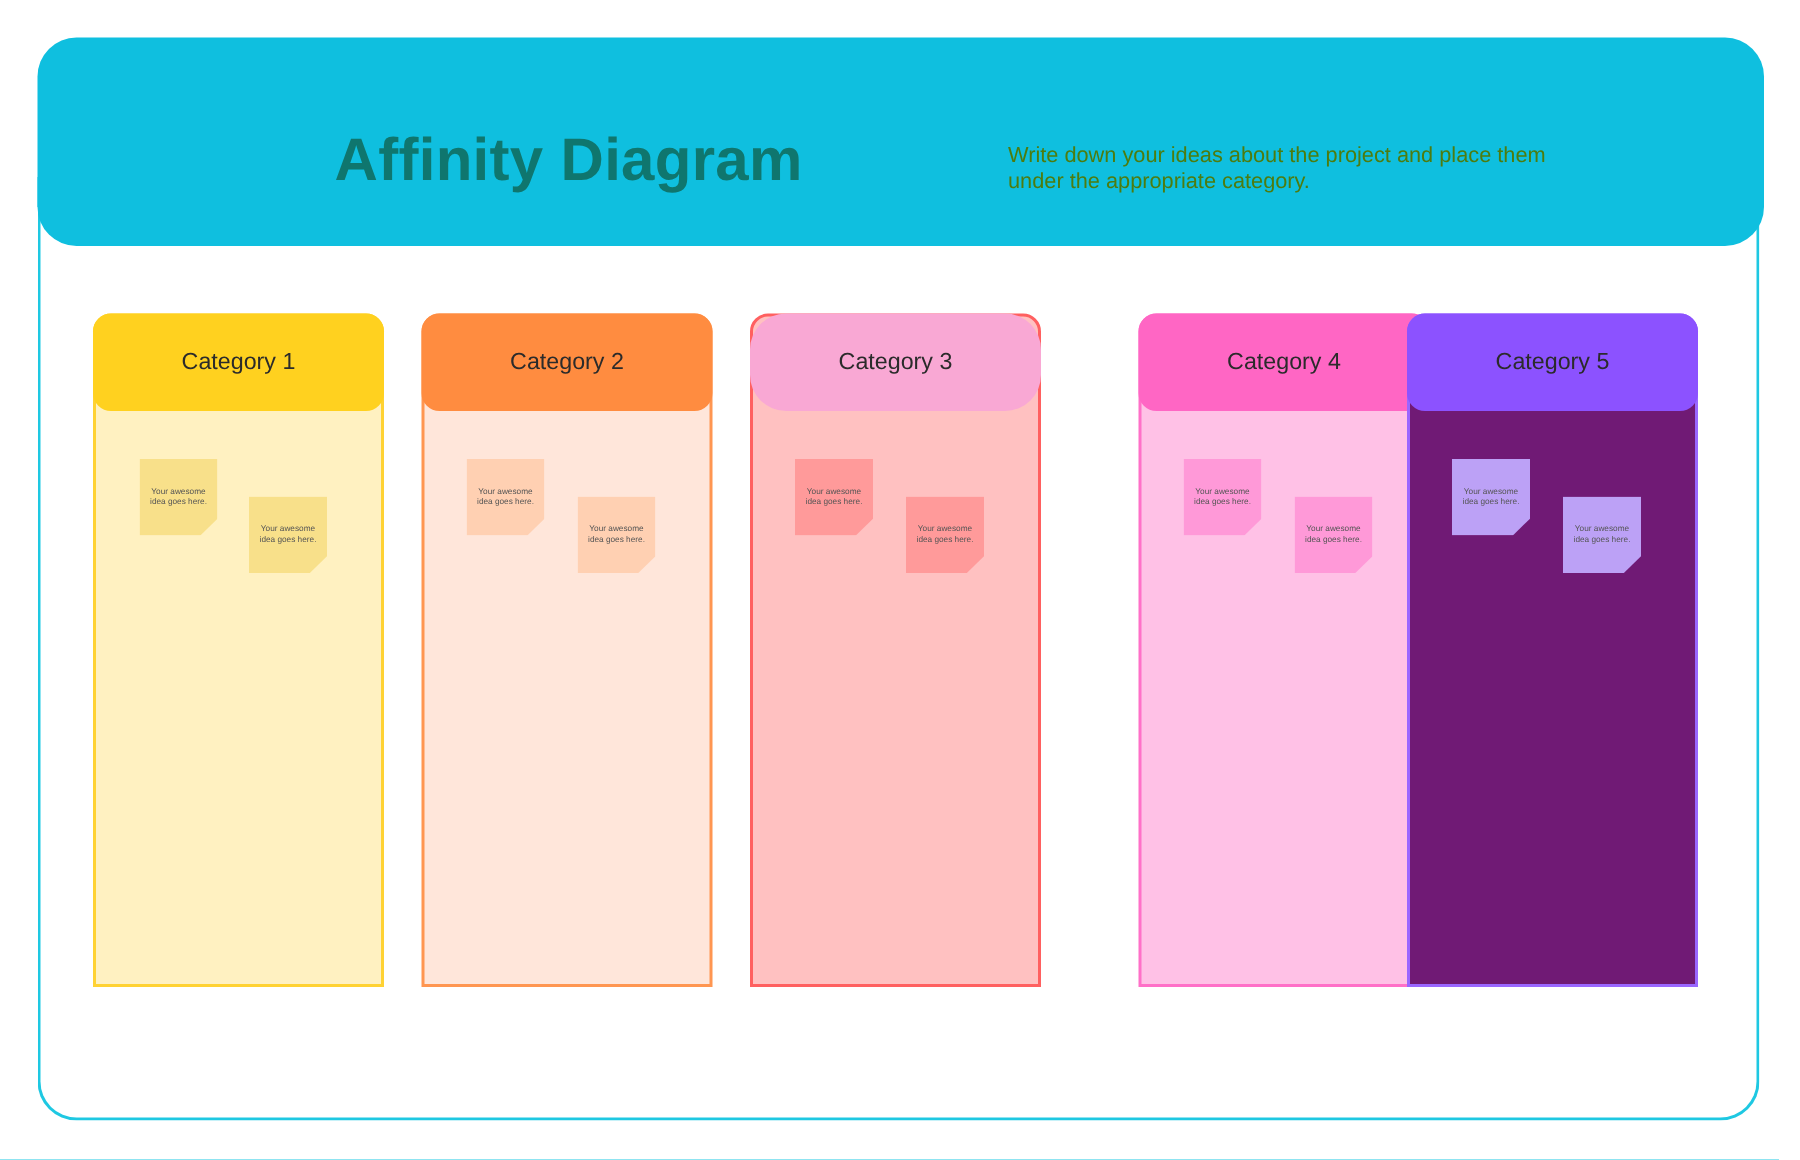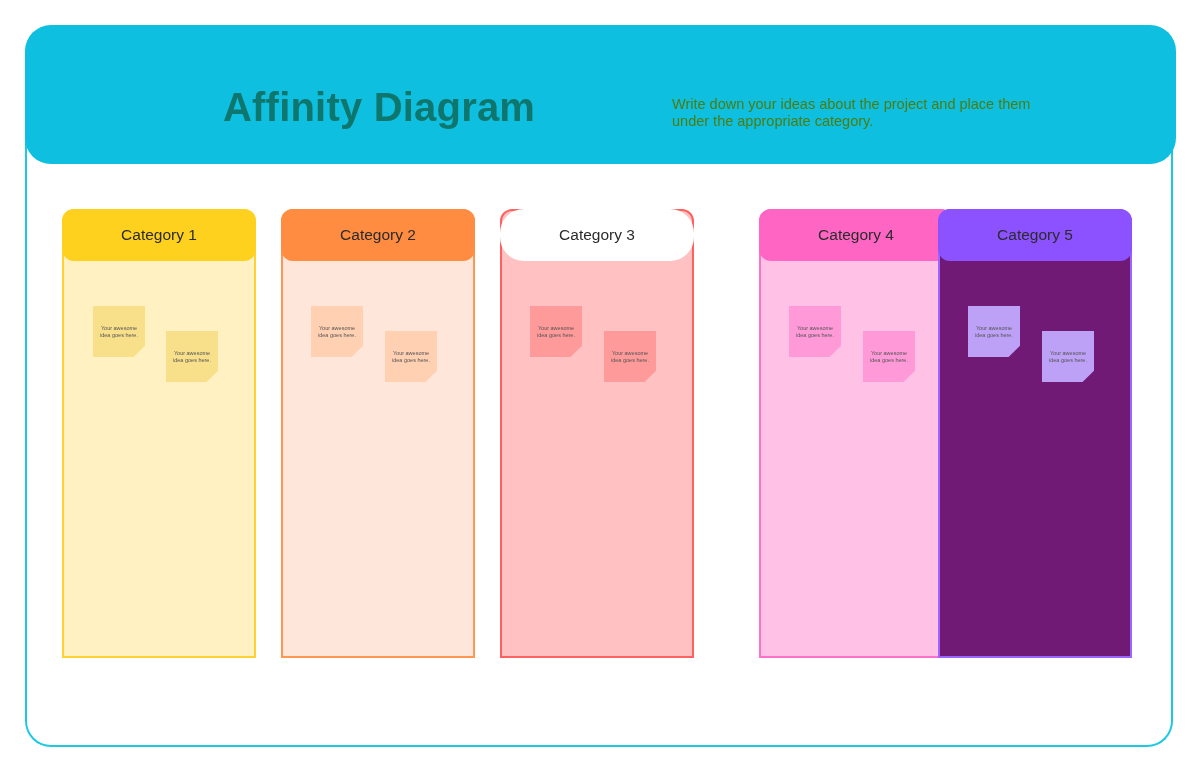--- a/index.html
+++ b/index.html
@@ -26,21 +26,21 @@
   }
   .subtitle {
     position: absolute; left: 656px; top: 80px; width: 360px; color: #4d7c0f;
     font-size: 14.5px; line-height: 17px; margin: 16px;
   }
   .column {
     position: absolute; top: 209px; width: 194px; height: 449px;
     box-sizing: border-box; border: 2px solid; border-radius: 12px 12px 0 0;
   }
   .col-head {
-    position: absolute; left: -2px; top: -2px; right: -2px; height: 52px;
+    position: absolute; left: -2px; top: -2px; right: -2px; height: 65px;
     border-radius: 12px; display: flex; align-items: center; justify-content: center;
     font-size: 15.5px; color: #2b2b2b;
   }
   .note {
     position: absolute; width: 52px; height: 51px; display: flex; align-items: center;
     justify-content: center; text-align: center; font-size: 5.5px; line-height: 7px;
     color: #555; clip-path: polygon(0 0, 100% 0, 100% 78%, 78% 100%, 0 100%);
   }
   .note span { display: block; width: 44px; }
 </style>
@@ -68,21 +68,21 @@
   <div class="col-head" style="background: rgb(255, 140, 64);">Category 2</div>
   <div class="note" style="left: 28px; top: 95px; background: rgb(255, 208, 178);">
       <span>Your awesome idea goes here.</span>
     </div>
   <div class="note" style="left: 102px; top: 120px; background: rgb(255, 208, 178);">
       <span>Your awesome idea goes here.</span>
     </div>
 </div>
 
 <div class="column" style="left: 500px; background: rgb(255, 193, 193); border-color: rgb(255, 96, 96);">
-  <div class="col-head" style="background: #ffffff; border-radius: 24px;">Category 3</div>
+  <div class="col-head" style="background: #f9a8d4; border-radius: 24px;">Category 3</div>
   <div class="note" style="left: 28px; top: 95px; background: rgb(255, 154, 154);">
       <span>Your awesome idea goes here.</span>
     </div>
   <div class="note" style="left: 102px; top: 120px; background: rgb(255, 154, 154);">
       <span>Your awesome idea goes here.</span>
     </div>
 </div>
 
 <div class="column" style="left: 719px; background: rgb(255, 193, 230); border-color: rgb(255, 112, 200); margin-left: 40px;">
   <div class="col-head" style="background: rgb(255, 102, 196);">Category 4</div>

